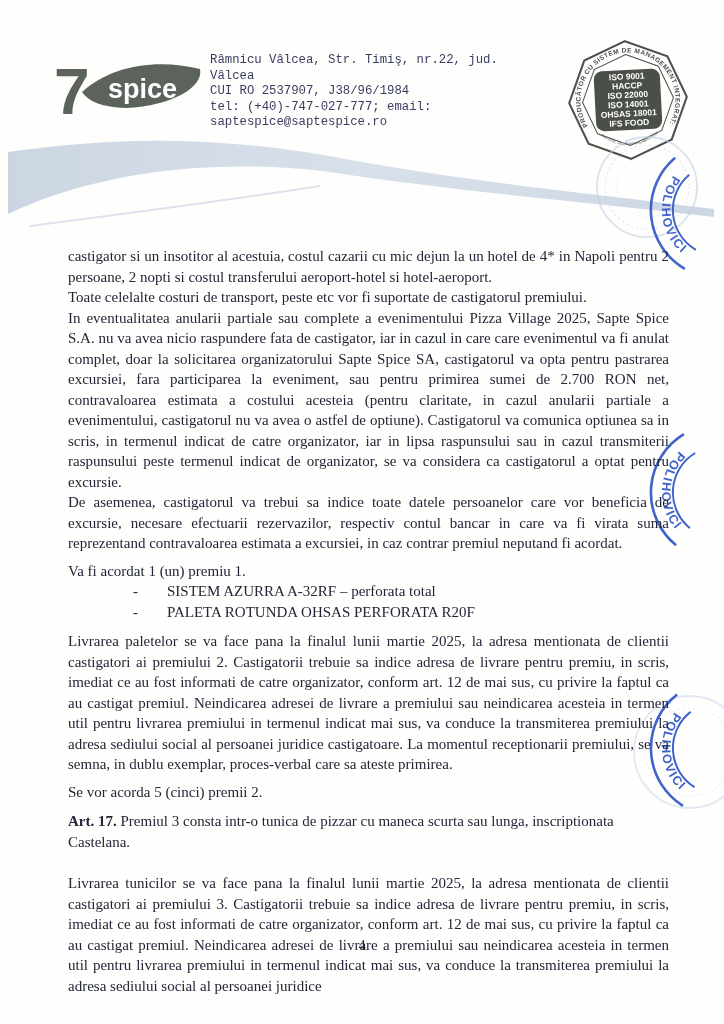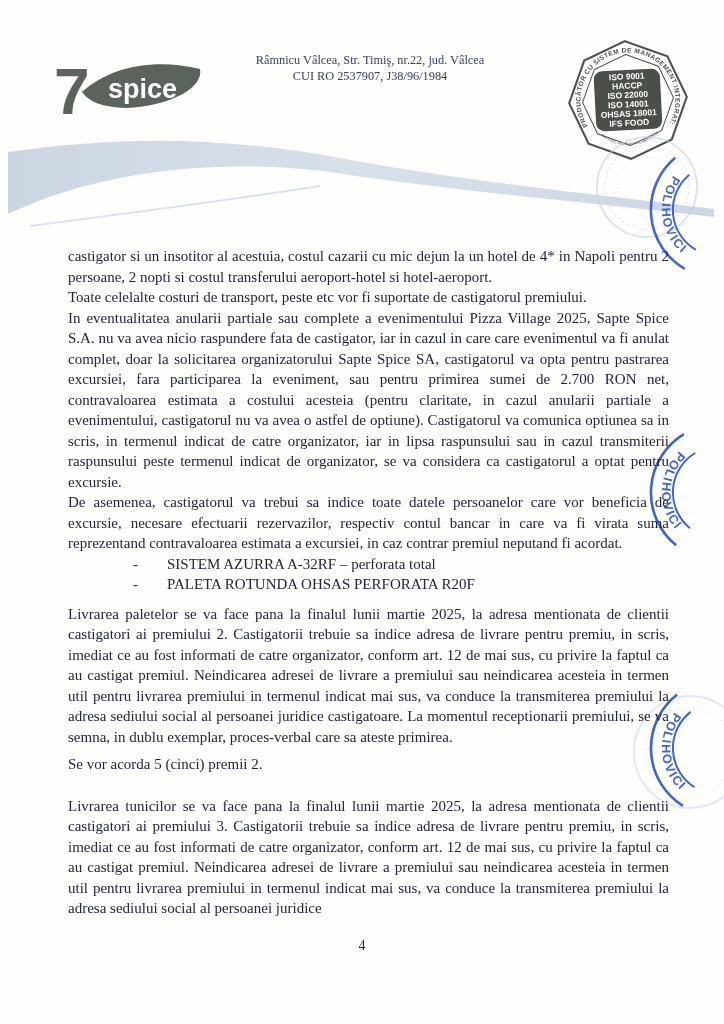--- a/index.html
+++ b/index.html
@@ -1,21 +1,21 @@
 <!DOCTYPE html>
 <html><head>
 <meta charset="utf-8">
 <style>
   html,body{margin:0;padding:0;background:#e8e8e8;}
   .page{position:relative;width:724px;height:1024px;background:#fefefd;overflow:hidden;
         font-family:"Liberation Serif",serif;color:#232638;}
   
   .logo{position:absolute;left:52px;top:50px;}
-  .addr{position:absolute;left:210px;top:53px;width:320px;text-align:center;
-        font-family:Liberation Serif, serif;font-size:12.3px;line-height:15.6px;
+  .addr{position:absolute;left:210px;top:53px;width:320px;text-align:left;
+        font-family:Liberation Mono, monospace;font-size:12.3px;line-height:15.6px;
         color:#3a3d60;}
   .addr .bold{font-weight:bold;}
   .badge{position:absolute;left:566px;top:38px;transform:rotate(-3deg);}
   .faint-stamp{position:absolute;opacity:.55;}
   
   .swoosh{position:absolute;left:0;top:0;}
   
   .stamp{position:absolute;right:0;}
   
   .body-text{position:absolute;left:68px;top:246px;width:601px;
@@ -51,20 +51,21 @@
 
   <svg class="logo" width="155" height="78" viewBox="0 0 155 78">
     <text x="2" y="64" font-family="Liberation Sans, sans-serif" font-weight="bold" font-size="64" fill="#5c635c">7</text>
     <path d="M 30,42 C 58,16 104,8 148,19 C 152,37 120,56 74,58 C 50,57 37,52 30,42 Z" fill="#5c635c"></path>
     <text x="56" y="48" font-family="Liberation Sans, sans-serif" font-weight="bold" font-size="27" fill="#ffffff">spice</text>
   </svg>
 
   <div class="addr">
     <div>Râmnicu Vâlcea, Str. Timiş, nr.22, jud. Vâlcea</div>
     <div>CUI RO 2537907, J38/96/1984</div>
+    <div>tel: (+40)-747-027-777; email: saptespice@saptespice.ro</div>
   </div>
 
   <svg class="badge" width="124" height="124" viewBox="0 0 120 120">
     <polygon points="60,3 100.3,19.7 117,60 100.3,100.3 60,117 19.7,100.3 3,60 19.7,19.7" fill="none" stroke="#4d524d" stroke-width="2"></polygon>
     <polygon points="60,16 91.1,28.9 104,60 91.1,91.1 60,104 28.9,91.1 16,60 28.9,28.9" fill="none" stroke="#4d524d" stroke-width="1"></polygon>
     <defs>
       <path id="ringpath" d="M 22.3,86.4 A 46 46 0 1 1 97.7,86.4"></path>
       <path id="botpath" d="M 32,93 A 42 42 0 0 0 88,93"></path>
     </defs>
     <text font-family="Liberation Sans, sans-serif" font-size="6.4" font-weight="bold" fill="#4d524d" letter-spacing="0.4">
@@ -132,32 +133,34 @@
     <text font-family="Liberation Sans, sans-serif" font-size="12.5" font-weight="bold" fill="#2f55c7" letter-spacing="1.5" opacity="0.92">
       <textPath href="#st3" startOffset="3%">POLIHOVICI</textPath>
     </text>
   </svg>
 
   <div class="body-text">
     <p>castigator si un insotitor al acestuia, costul cazarii cu mic dejun la un hotel de 4* in Napoli pentru 2 persoane, 2 nopti si costul transferului aeroport-hotel si hotel-aeroport.</p>
     <p>Toate celelalte costuri de transport, peste etc vor fi suportate de castigatorul premiului.</p>
     <p>In eventualitatea anularii partiale sau complete a evenimentului Pizza Village 2025, Sapte Spice S.A. nu va avea nicio raspundere fata de castigator, iar in cazul in care care evenimentul va fi anulat complet, doar la solicitarea organizatorului Sapte Spice SA, castigatorul va opta pentru pastrarea excursiei, fara participarea la eveniment, sau pentru primirea sumei de 2.700 RON net, contravaloarea estimata a costului acesteia (pentru claritate, in cazul anularii partiale a evenimentului, castigatorul nu va avea o astfel de optiune). Castigatorul va comunica optiunea sa in scris, in termenul indicat de catre organizator, iar in lipsa raspunsului sau in cazul transmiterii raspunsului peste termenul indicat de organizator, se va considera ca castigatorul a optat pentru excursie.</p>
     <p>De asemenea, castigatorul va trebui sa indice toate datele persoanelor care vor beneficia de excursie, necesare efectuarii rezervazilor, respectiv contul bancar in care va fi virata suma reprezentand contravaloarea estimata a excursiei, in caz contrar premiul neputand fi acordat.</p>
+    <p class="single mt-sm">Va fi acordat 1 (un) premiu 1.</p>
 
     <div class="li">
       <span class="dash">-</span>
       <span>SISTEM AZURRA A-32RF – perforata total</span>
     </div>
     <div class="li">
       <span class="dash">-</span>
       <span>PALETA ROTUNDA OHSAS PERFORATA R20F</span>
     </div>
 
     <p class="mt-p6">Livrarea paletelor se va face pana la finalul lunii martie 2025, la adresa mentionata de clientii castigatori ai premiului 2. Castigatorii trebuie sa indice adresa de livrare pentru premiu, in scris, imediat ce au fost informati de catre organizator, conform art. 12 de mai sus, cu privire la faptul ca au castigat premiul. Neindicarea adresei de livrare a premiului sau neindicarea acesteia in termen util pentru livrarea premiului in termenul indicat mai sus, va conduce la transmiterea premiului la adresa sediului social al persoanei juridice castigatoare. La momentul receptionarii premiului, se va semna, in dublu exemplar, proces-verbal care sa ateste primirea.</p>
     <p class="single mt-sm">Se vor acorda 5 (cinci) premii 2.</p>
 
+    <p class="single mt-p6"><span class="art-label">Art. 17.</span><span> Premiul 3 consta intr-o tunica de pizzar cu maneca scurta sau lunga, inscriptionata Castelana.</span></p>
 
     <p class="mt-lg">Livrarea tunicilor se va face pana la finalul lunii martie 2025, la adresa mentionata de clientii castigatori ai premiului 3. Castigatorii trebuie sa indice adresa de livrare pentru premiu, in scris, imediat ce au fost informati de catre organizator, conform art. 12 de mai sus, cu privire la faptul ca au castigat premiul. Neindicarea adresei de livrare a premiului sau neindicarea acesteia in termen util pentru livrarea premiului in termenul indicat mai sus, va conduce la transmiterea premiului la adresa sediului social al persoanei juridice</p>
   </div>
 
   <div class="pagenum">4</div>
 
 </div>
 
 </body></html>

